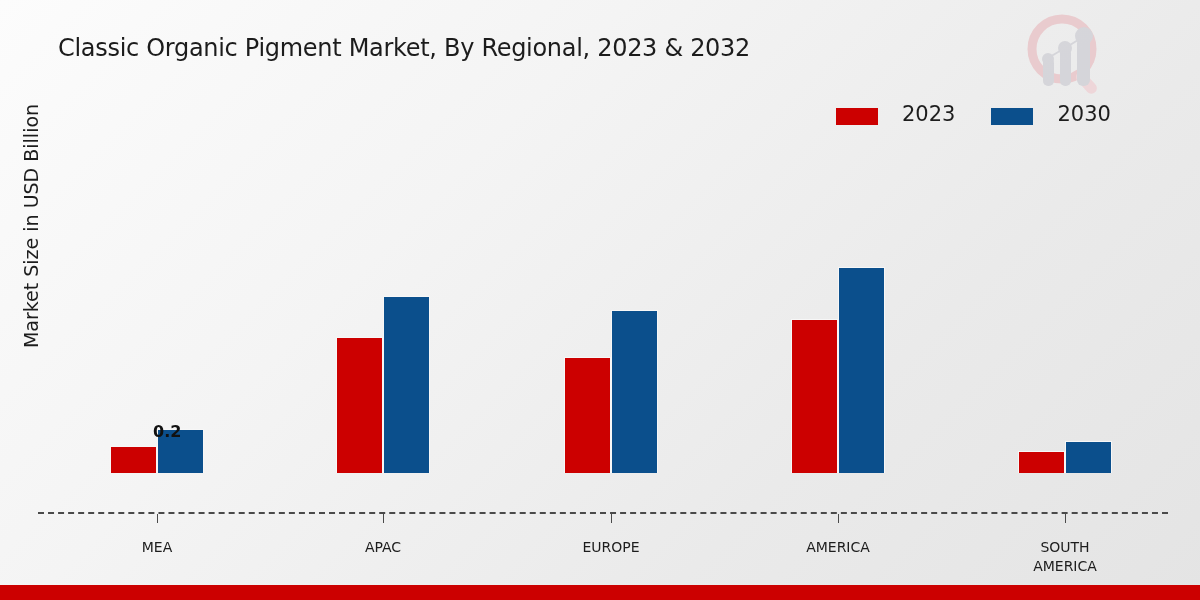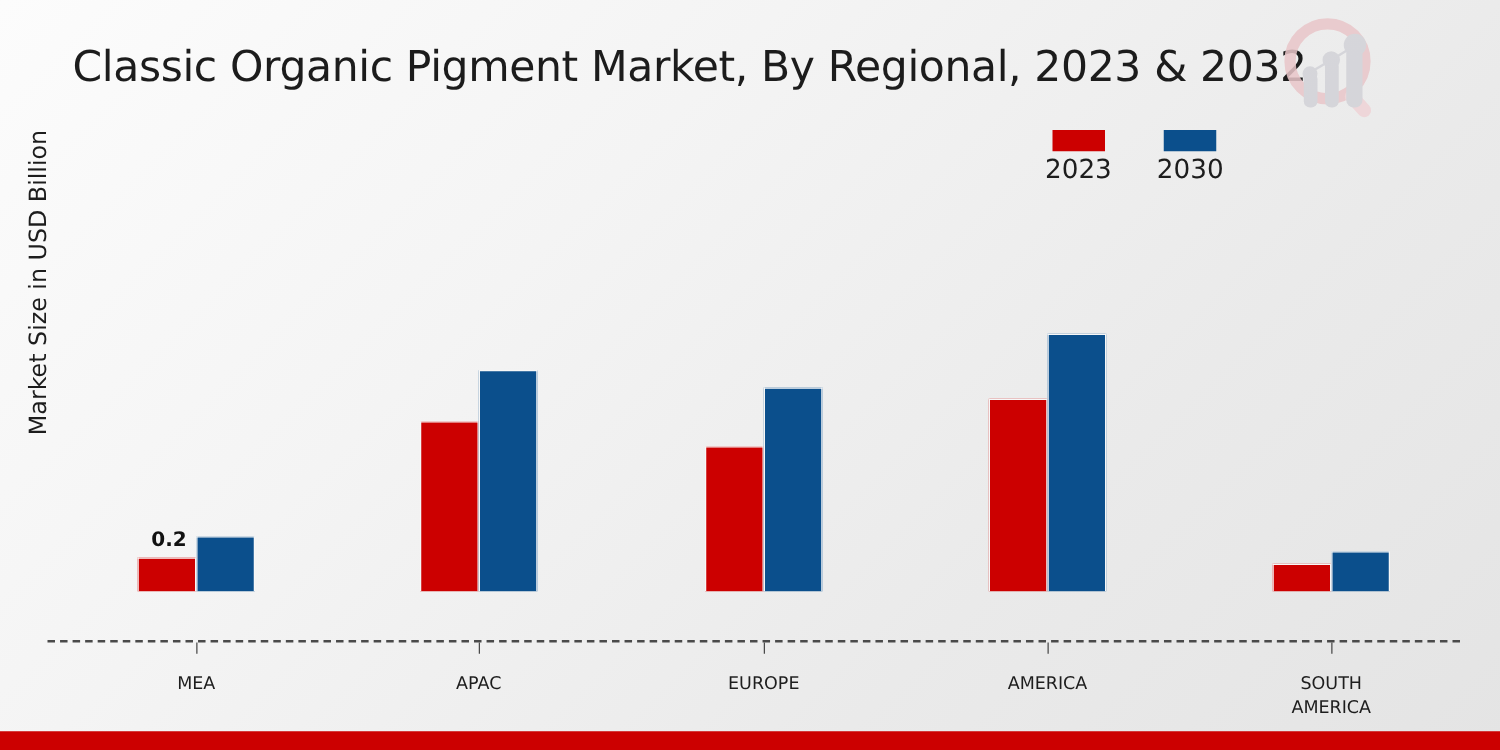--- a/index.html
+++ b/index.html
@@ -20,21 +20,21 @@
     background: linear-gradient(135deg, #fcfcfc 0%, #f4f4f4 35%, #eaeaea 70%, #e4e4e4 100%);
     box-sizing: border-box;
   }
 
   
   #chart-title {
     position: absolute;
     left: 58px;
     top: 34px;
     font-family: "DejaVu Sans", sans-serif;
-    font-size: 34px;
+    font-size: 24px;
     font-weight: 400;
     letter-spacing: -0.3px;
     color: #1c1c1c;
     white-space: nowrap;
   }
 
   
   #watermark {
     position: absolute;
     right: 86px;
@@ -48,23 +48,22 @@
   #legend {
     position: absolute;
     left: 836px;
     top: 104px;
     display: flex;
     align-items: center;
     gap: 36px;
   }
   .legend-item {
     display: flex;
-    align-items: center;
-    gap: 4px;
-    flex-direction: column;
+    align-items: flex-end;
+    gap: 24px;
   }
   .legend-swatch {
     width: 42px;
     height: 17px;
     display: block;
   }
   .legend-label {
     font-family: "DejaVu Sans", sans-serif;
     font-size: 21px;
     color: #1d1d1d;
@@ -125,20 +124,21 @@
   .bar.y2023 { background: #cc0000; }
   .bar.y2032 { background: #0b4f8c; }
 
   .bar-value {
     position: absolute;
     font-family: "DejaVu Sans", sans-serif;
     font-size: 16px;
     font-weight: bold;
     color: #111;
     white-space: nowrap;
+    margin-left: 32px;
   }
 
   .tick {
     position: absolute;
     top: 514px;
     width: 1px;
     height: 9px;
     background: #4a4a4a;
   }
 

